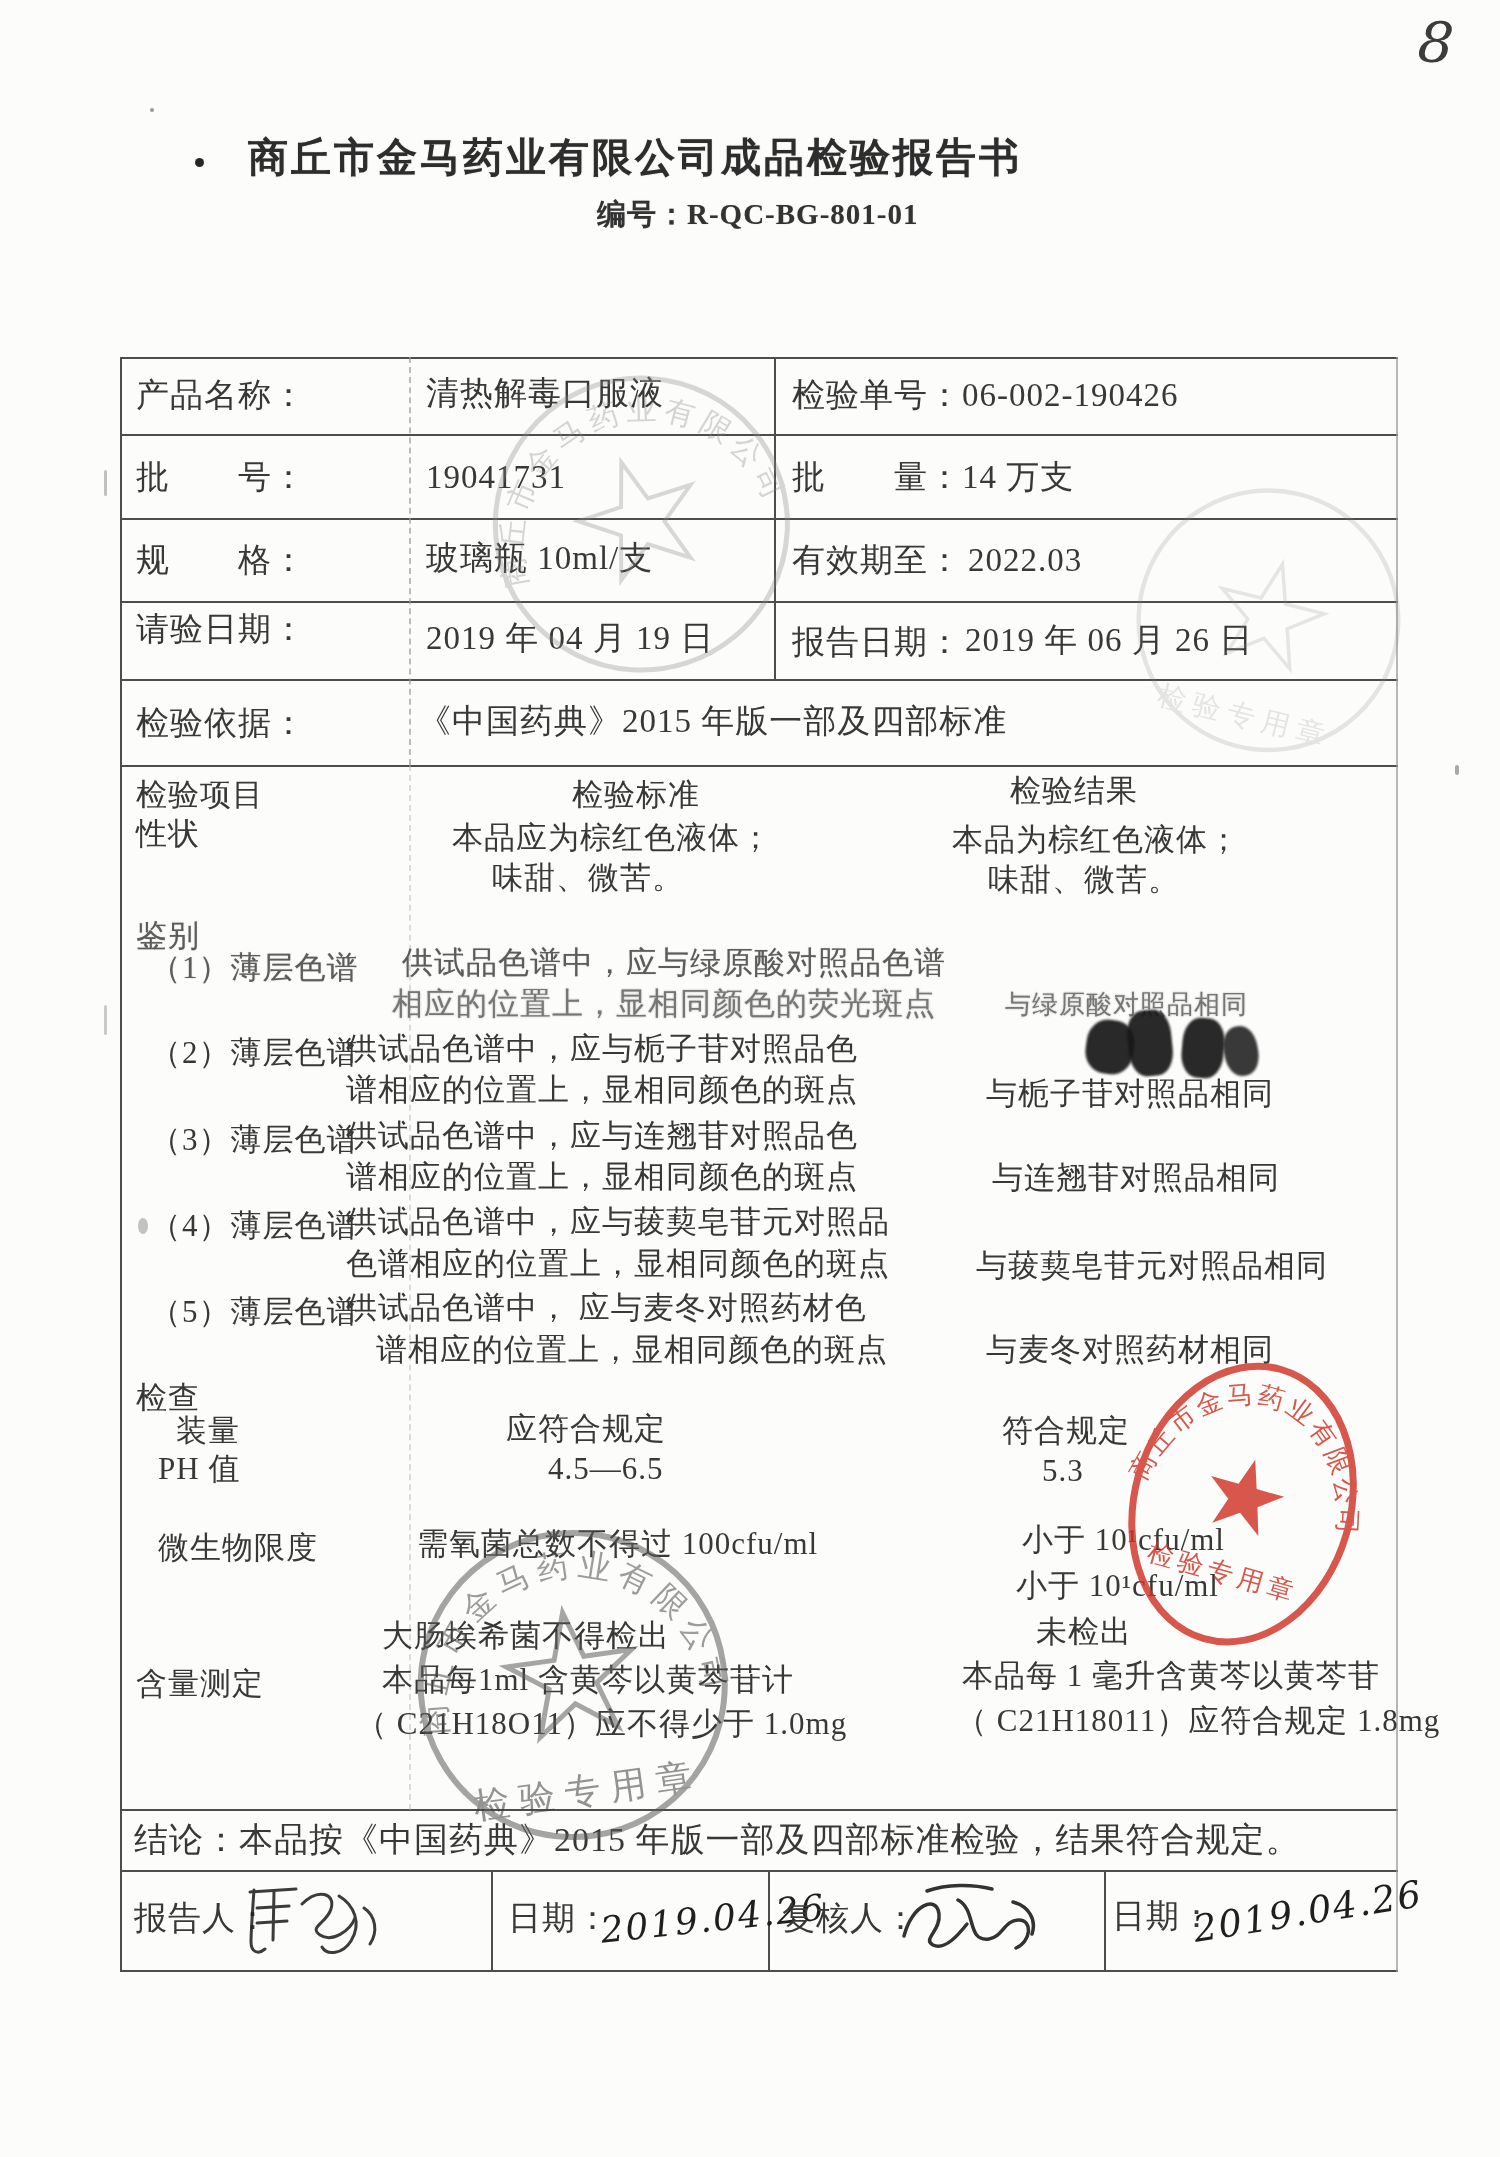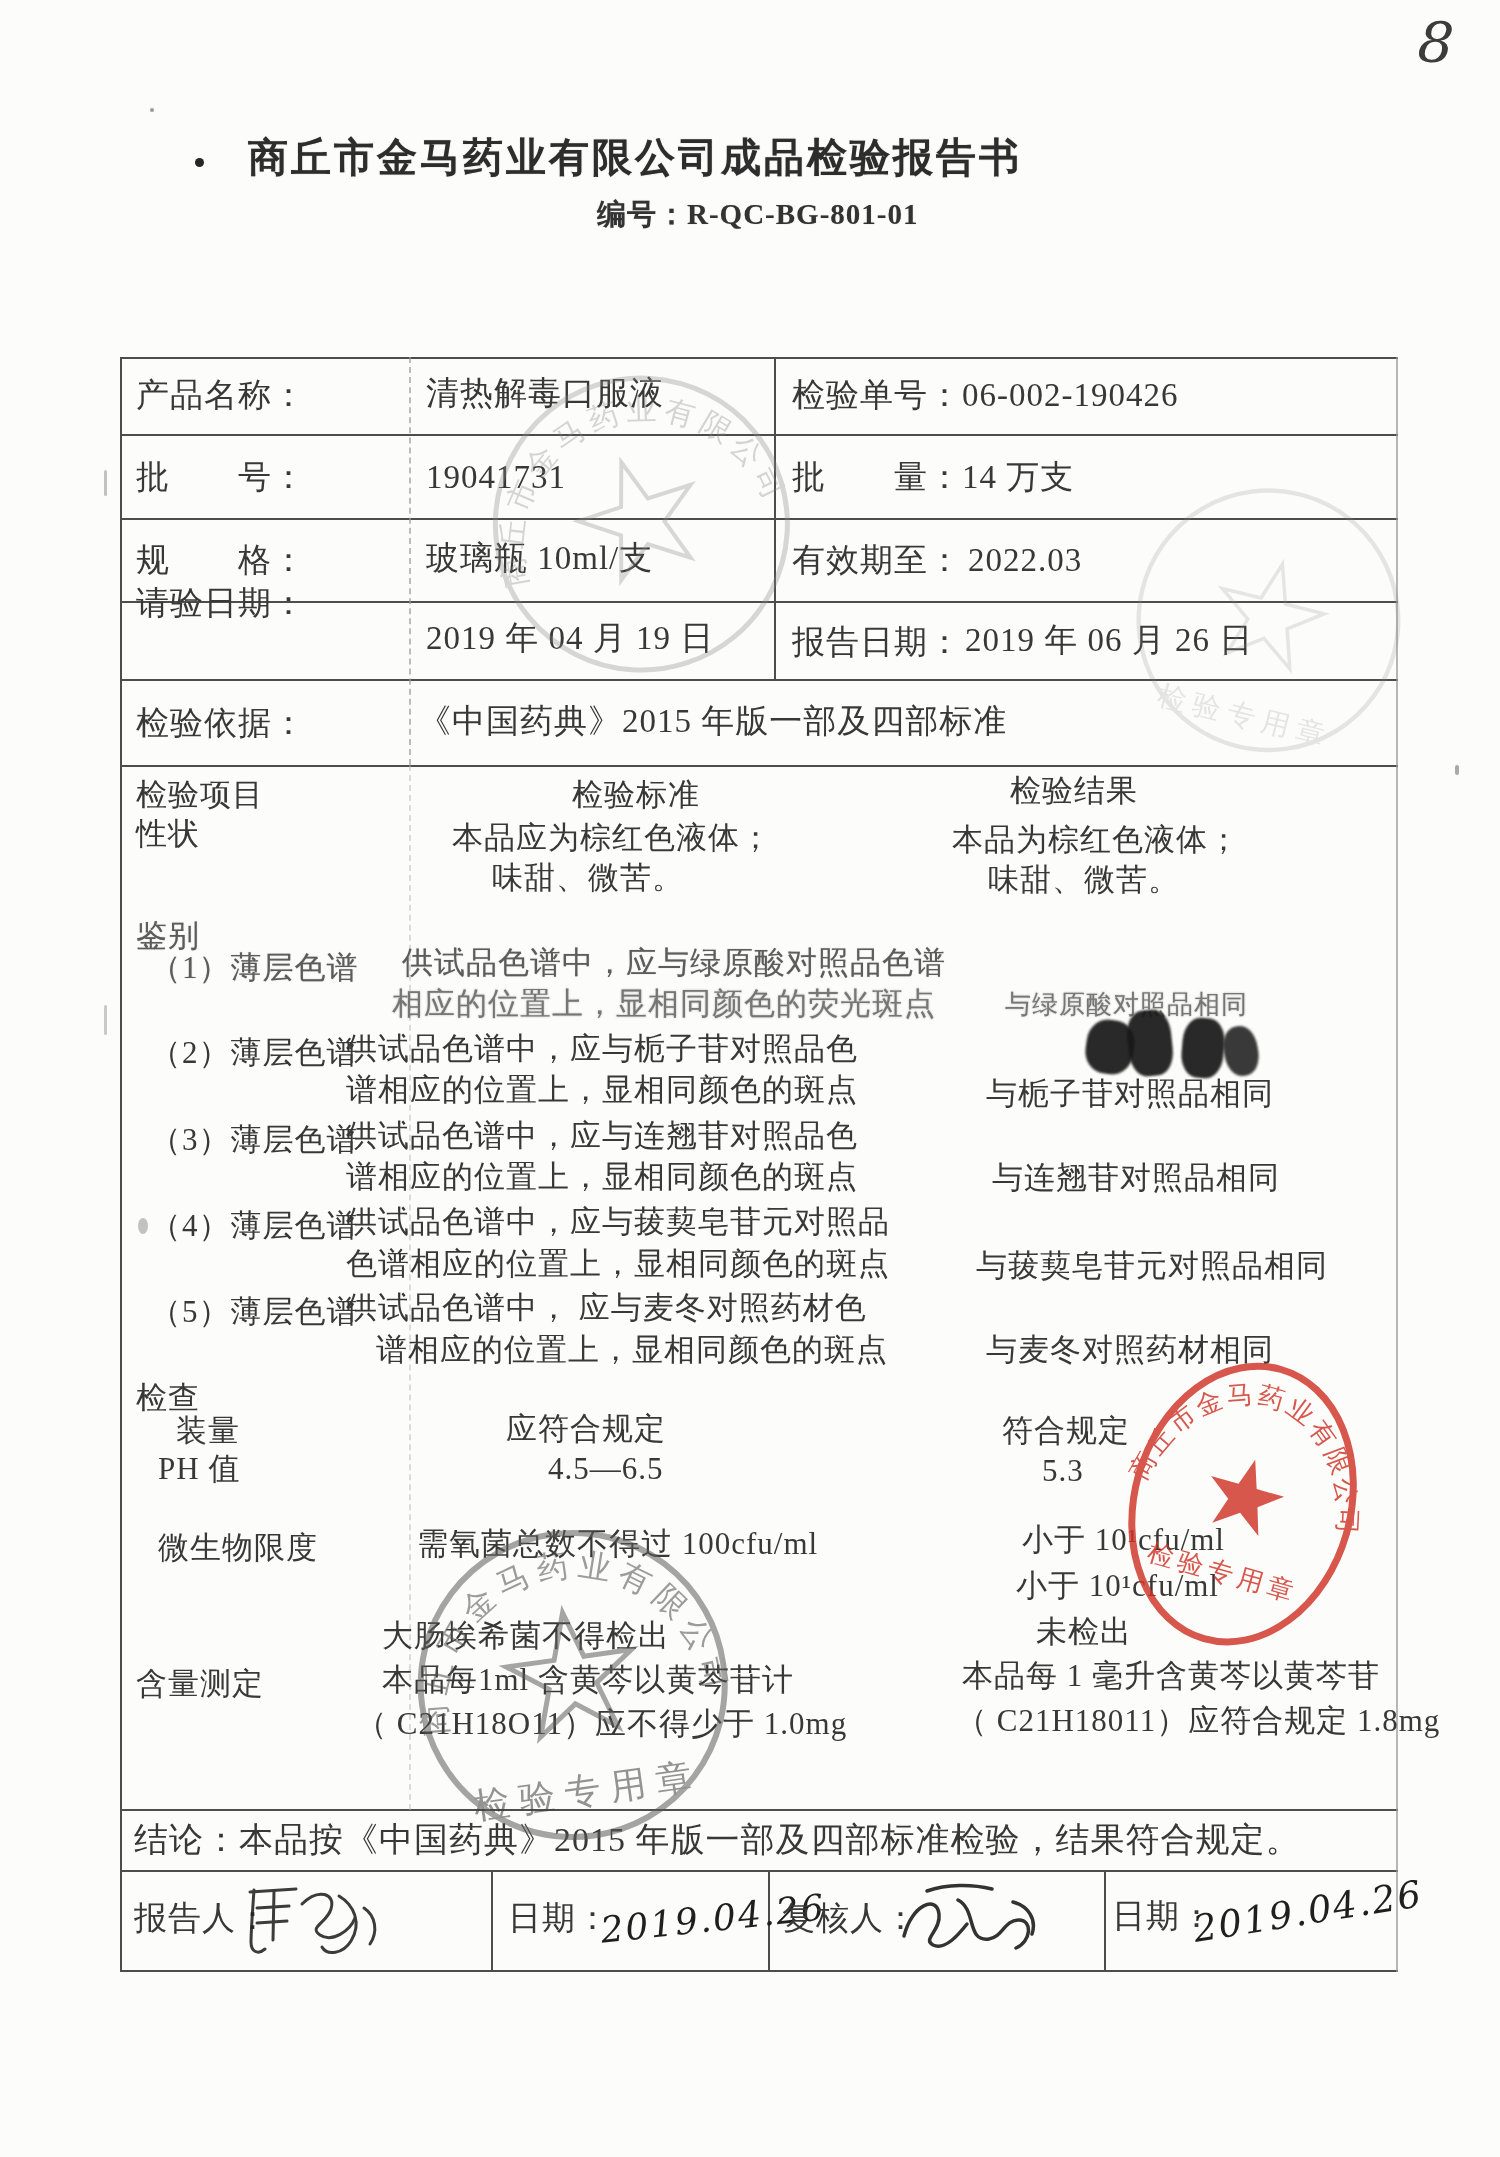--- a/index.html
+++ b/index.html
@@ -74,21 +74,21 @@
   <div class="t s33" style="left:136px; top:459px;">批　　号：</div>
   <div class="t s33" style="left:426px; top:459px;">19041731</div>
   <div class="t s33" style="left:792px; top:459px;">批　　量：</div>
   <div class="t s33" style="left:962px; top:459px;">14 万支</div>
 
   <div class="t s33" style="left:136px; top:542px;">规　　格：</div>
   <div class="t s33" style="left:426px; top:540px;">玻璃瓶 10ml/支</div>
   <div class="t s33" style="left:792px; top:542px;">有效期至：</div>
   <div class="t s33" style="left:968px; top:542px;">2022.03</div>
 
-  <div class="t s33" style="left:136px; top:585px;">请验日期：</div>
+  <div class="t s33" style="left:136px; top:611px;">请验日期：</div>
   <div class="t s33" style="left:426px; top:620px;">2019 年 04 月 19 日</div>
   <div class="t s33" style="left:792px; top:624px;">报告日期：</div>
   <div class="t s33" style="left:965px; top:622px;">2019 年 06 月 26 日</div>
 
   <div class="t s33" style="left:136px; top:705px;">检验依据：</div>
   <div class="t s33" style="left:418px; top:703px;">《中国药典》2015 年版一部及四部标准</div>
 
   <div class="t s31" style="left:136px; top:777px;">检验项目</div>
   <div class="t s31" style="left:572px; top:777px;">检验标准</div>
   <div class="t s31" style="left:1010px; top:773px;">检验结果</div>

